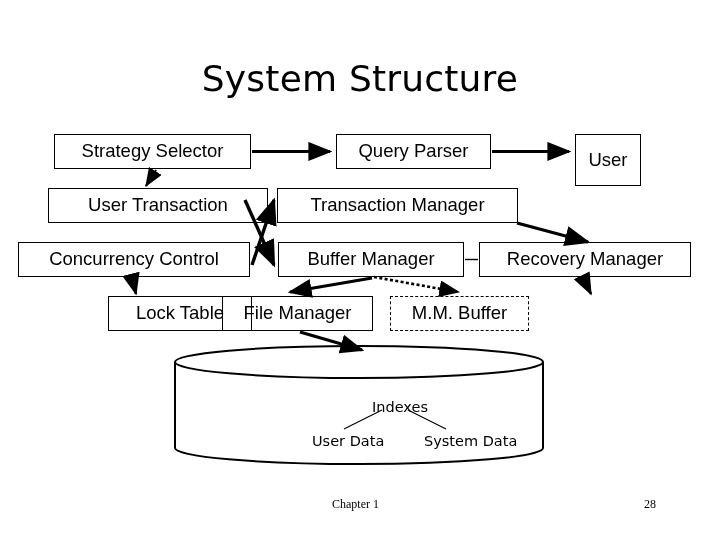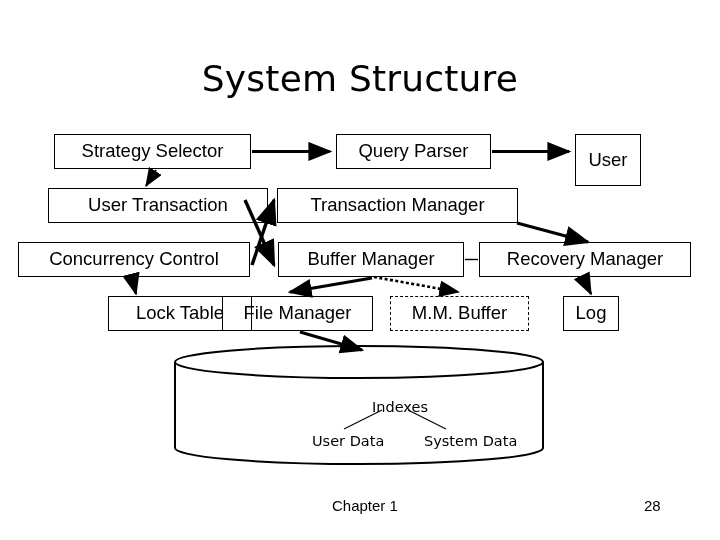--- a/index.html
+++ b/index.html
@@ -68,25 +68,25 @@
   .store-label {
     position: absolute;
     font-size: 14.5px;
     line-height: 1;
     color: #000000;
     white-space: nowrap;
     font-family: "DejaVu Sans", sans-serif;
   }
   .footer-text {
     position: absolute;
-    font-size: 15px;
+    font-size: 12px;
     line-height: 1;
     color: #000000;
     white-space: nowrap;
-    font-family: Liberation Sans, sans-serif;
+    font-family: Liberation Serif, serif;
   }
   #footer-chapter { left: 332px; top: 498px; }
   #footer-page { left: 644px; top: 498px; }
 </style>
 </head>
 <body>
 
 <div id="slide">
 
   <div id="slide-title">System Structure</div>
@@ -163,23 +163,20 @@
   </div>
 
   <div class="node" style="left:222px; top:296px; width:151px; height:35px;">
     <span>File Manager</span>
   </div>
 
   <div class="node dashed" style="left:390px; top:296px; width:139px; height:35px;">
     <span>M.M. Buffer</span>
   </div>
 
-  <div class="node" style="left:563px; top:296px; width:56px; height:35px;">
-    <span>Log</span>
-  </div>
 
   <svg id="store-layer" viewBox="0 0 720 540" xmlns="http://www.w3.org/2000/svg">
 
     <path d="M175,362 L175,448 A184,16 0 0 0 543,448 L543,362" fill="none" stroke="#000000" stroke-width="2"></path>
 
     <ellipse cx="359" cy="362" rx="184" ry="16" fill="none" stroke="#000000" stroke-width="2"></ellipse>
 
     <line x1="382" y1="410" x2="344" y2="429" stroke="#000000" stroke-width="1.2"></line>
 
     <line x1="408" y1="410" x2="446" y2="429" stroke="#000000" stroke-width="1.2"></line>

